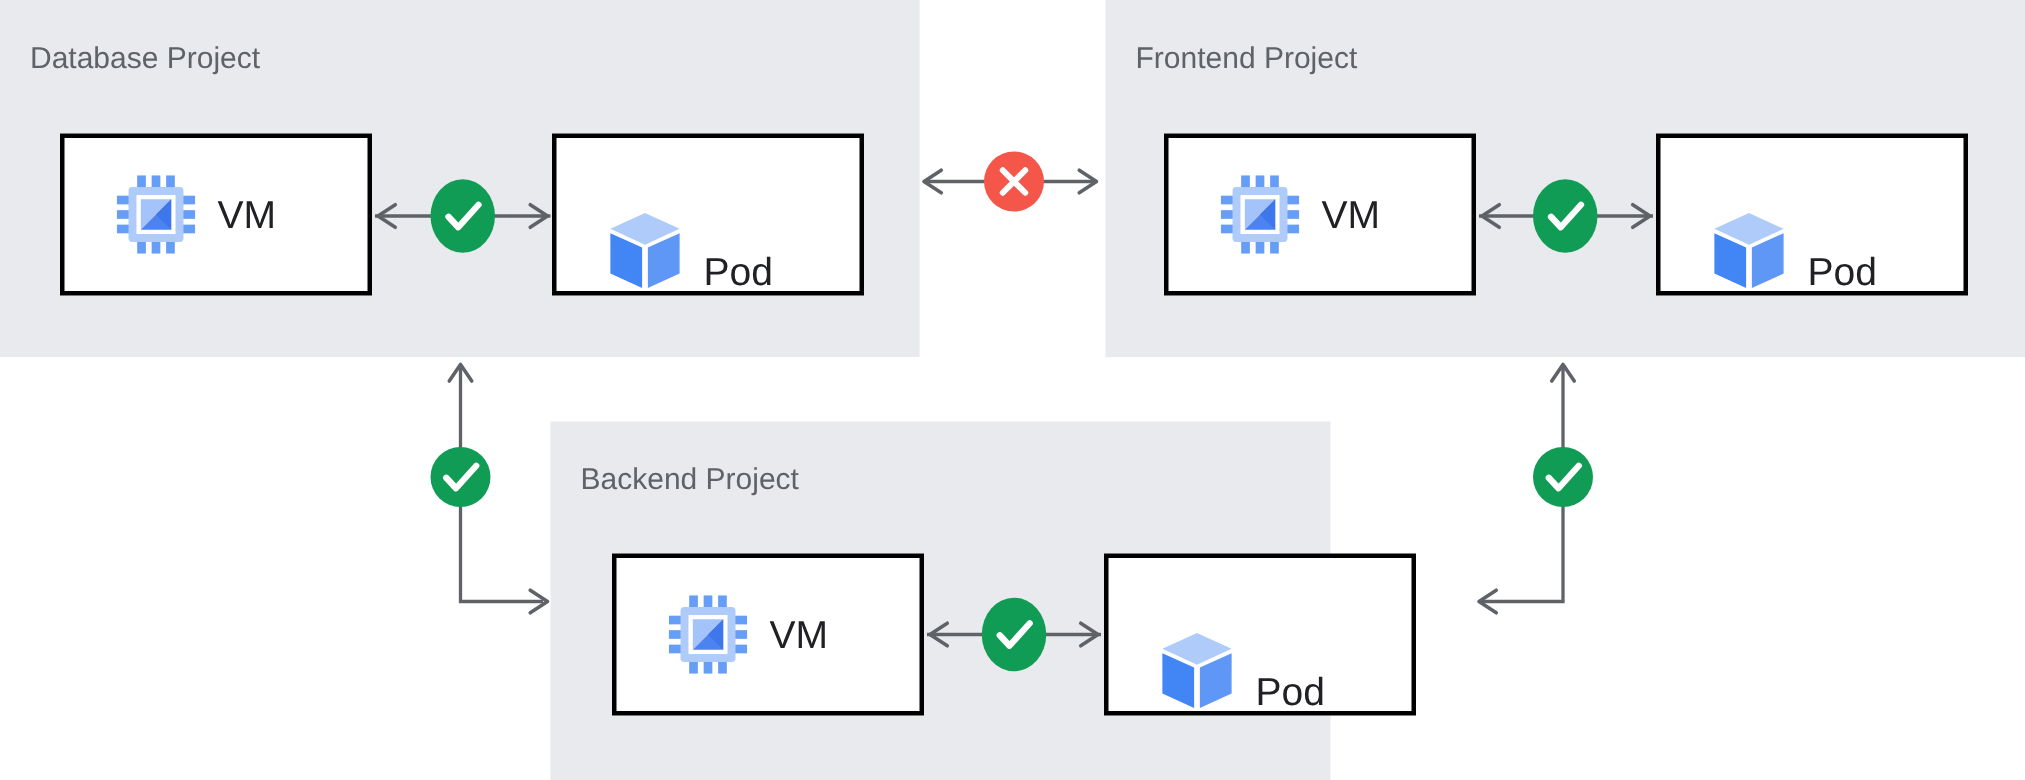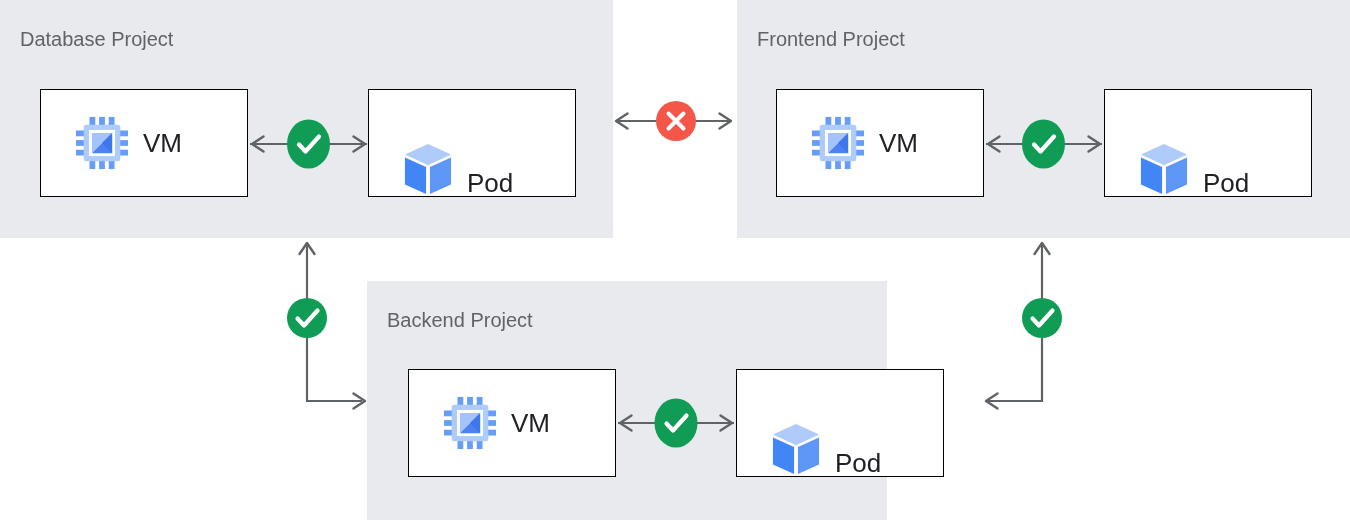--- a/index.html
+++ b/index.html
@@ -25,21 +25,21 @@
     font-size: 20px;
     line-height: 24px;
     color: #5F6368;
     white-space: nowrap;
   }
   .node-box {
     position: absolute;
     width: 208px;
     height: 108px;
     background: #ffffff;
-    border: 1px solid #000000;
+    border: 3px solid #000000;
     box-sizing: border-box;
     display: flex;
     align-items: center;
     padding-left: 34px;
     gap: 14px;
   }
   .node-box.pos-left  { left: 40px;  top: 89px; }
   .node-box.pos-right { left: 368px; top: 89px; align-items: flex-end; }
   #panel-backend .node-box.pos-left  { top: 88px; }
   #panel-backend .node-box.pos-right { top: 88px; }

